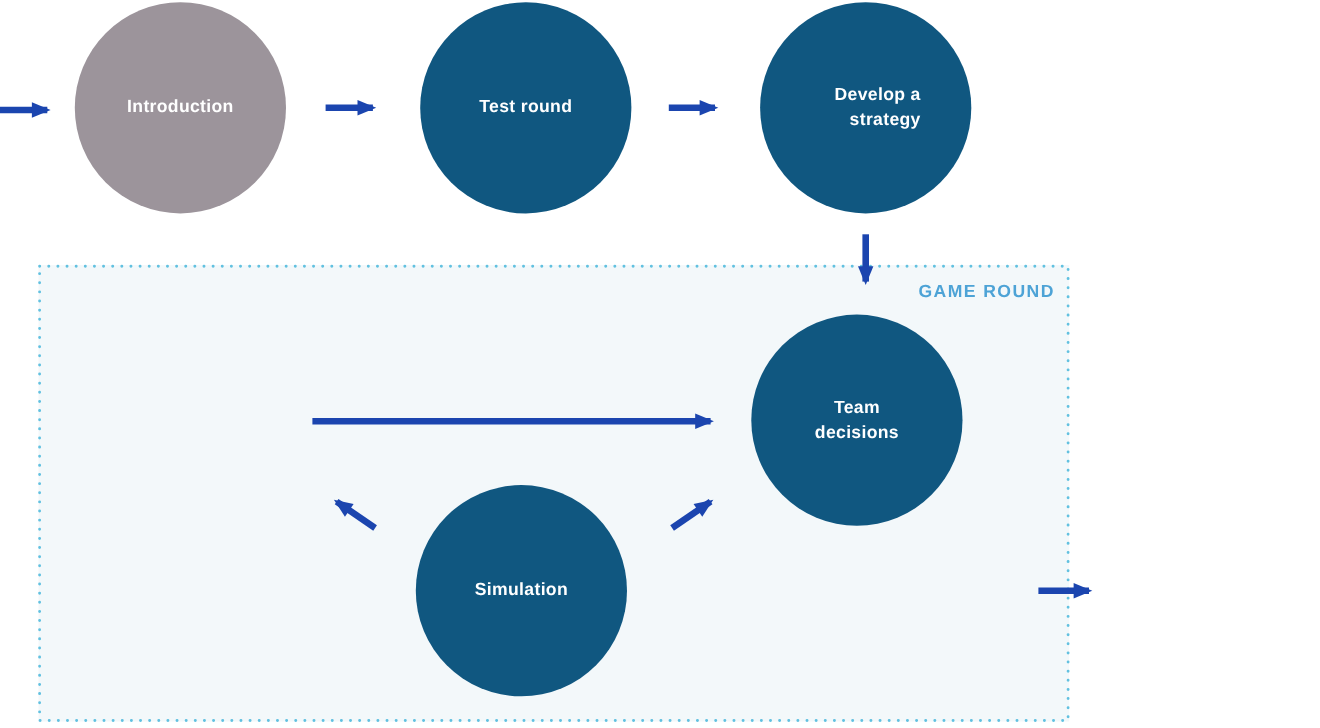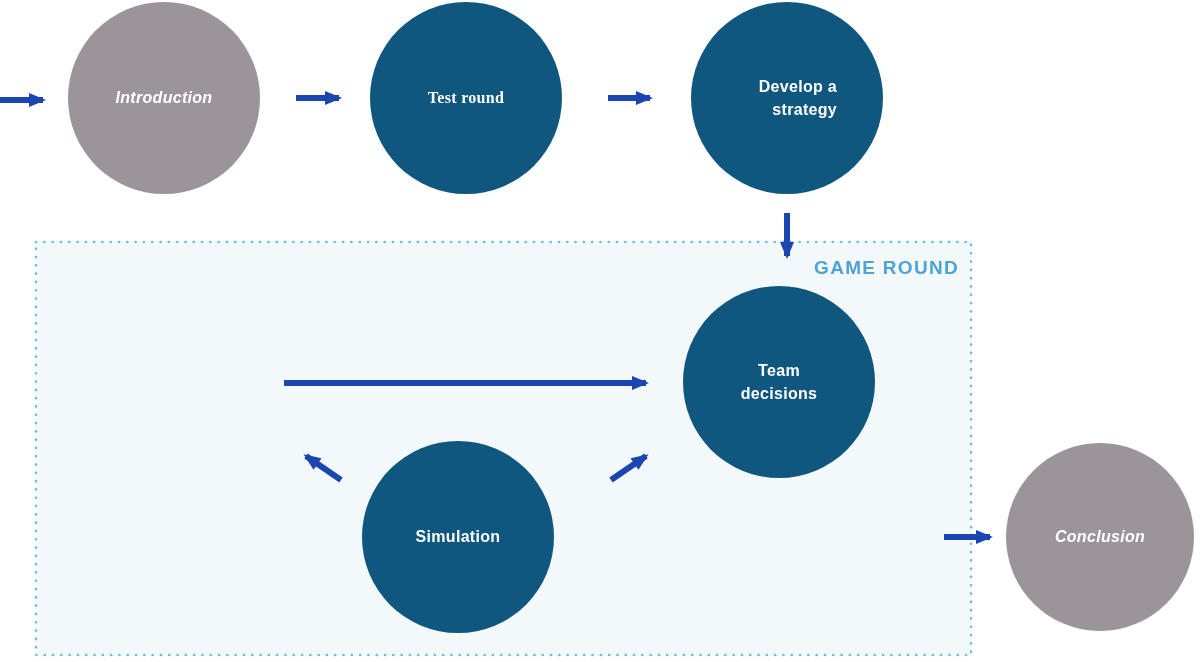--- a/index.html
+++ b/index.html
@@ -25,42 +25,42 @@
   }
   .group-box {
     position: absolute;
     left: 35px; top: 241px;
     width: 937px; height: 415px;
     background: var(--group-background);
   }
   .group-label {
     position: absolute;
     top: 16px; right: 13px;
-    font-size: 19px;
+    font-size: 16px;
     font-weight: bold;
     letter-spacing: 1.3px;
     color: var(--group-label);
     text-transform: uppercase;
   }
   .node {
     position: absolute;
     width: 192px; height: 192px;
     border-radius: 50%;
     display: flex;
     align-items: center;
     justify-content: center;
     text-align: center;
     color: #ffffff;
     font-size: 16px;
     font-weight: bold;
     letter-spacing: 0.3px;
     line-height: 1.45;
   }
   .node.blue { background: var(--node-blue); }
-  .node.gray { background: var(--node-gray); font-style: italic; }
+  .node.gray { background: var(--node-gray); }
   .node-label { display: inline-block; max-width: 140px; }
   .node-label.narrow { max-width: 100px; }
   .node.conclusion { width: 188px; height: 188px; }
   svg.overlay {
     position: absolute;
     left: 0; top: 0;
     width: 1200px; height: 662px;
     pointer-events: none;
   }
   svg .arrow {
@@ -83,40 +83,37 @@
 <div class="canvas">
 
   <div class="group-box">
     <span class="group-label">GAME ROUND</span>
   </div>
 
   <div class="node gray" style="left:68px; top:2px;">
     <span class="node-label">Introduction</span>
   </div>
 
-  <div class="node blue" style="left:370px; top:2px;font-family:Liberation Serif, serif;">
+  <div class="node blue" style="left:382px; top:2px;">
     <span class="node-label">Test round</span>
   </div>
 
   <div class="node blue" style="left:691px; top:2px;text-align:right;">
     <span class="node-label narrow">Develop a strategy</span>
   </div>
 
 
   <div class="node blue" style="left:683px; top:286px;text-align:center;">
     <span class="node-label narrow">Team decisions</span>
   </div>
 
-  <div class="node blue" style="left:362px; top:441px;text-align:right;">
+  <div class="node blue" style="left:378px; top:441px;text-align:right;">
     <span class="node-label">Simulation</span>
   </div>
 
-  <div class="node gray conclusion" style="left:1006px; top:443px;">
-    <span class="node-label">Conclusion</span>
-  </div>
 
   <svg class="overlay" viewBox="0 0 1200 662">
     <defs>
       <marker id="ah" markerUnits="userSpaceOnUse" markerWidth="20" markerHeight="18" refX="15" refY="8" orient="auto">
         <path class="arrowhead" d="M1,1 L18,8 L1,15 Z"></path>
       </marker>
     </defs>
 
     <rect class="group-outline" x="36" y="242" width="935" height="413"></rect>
 

